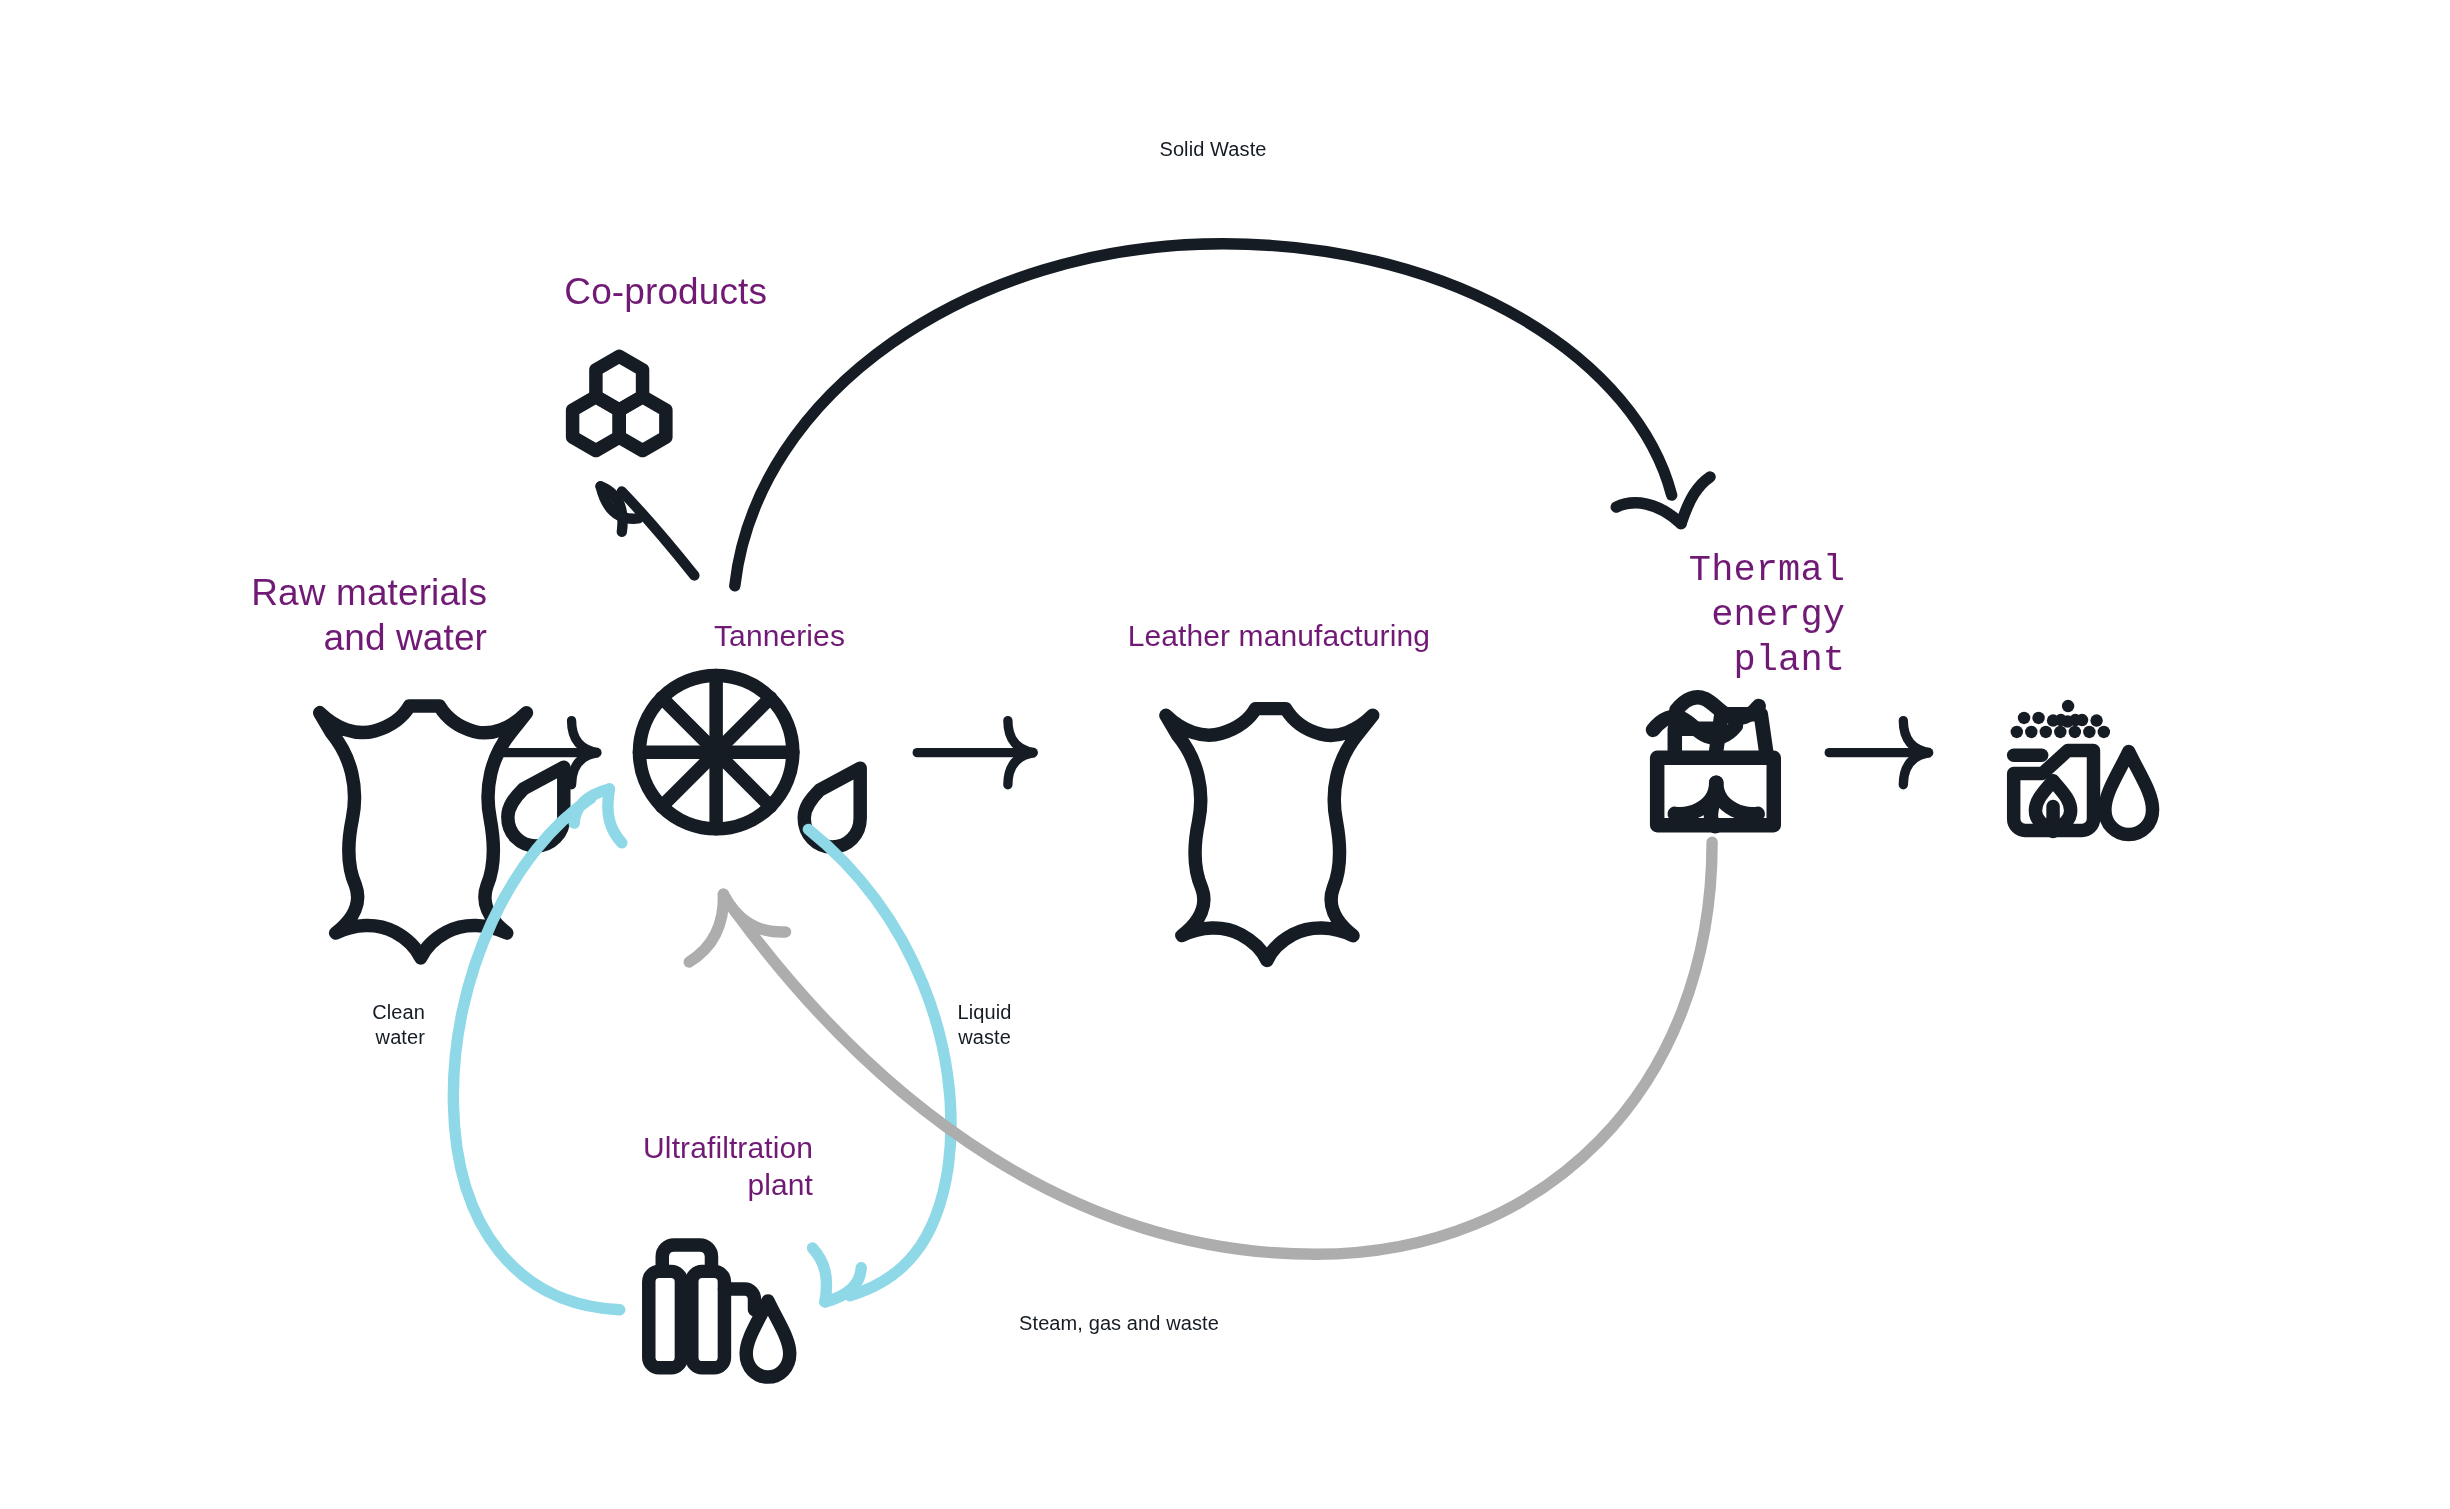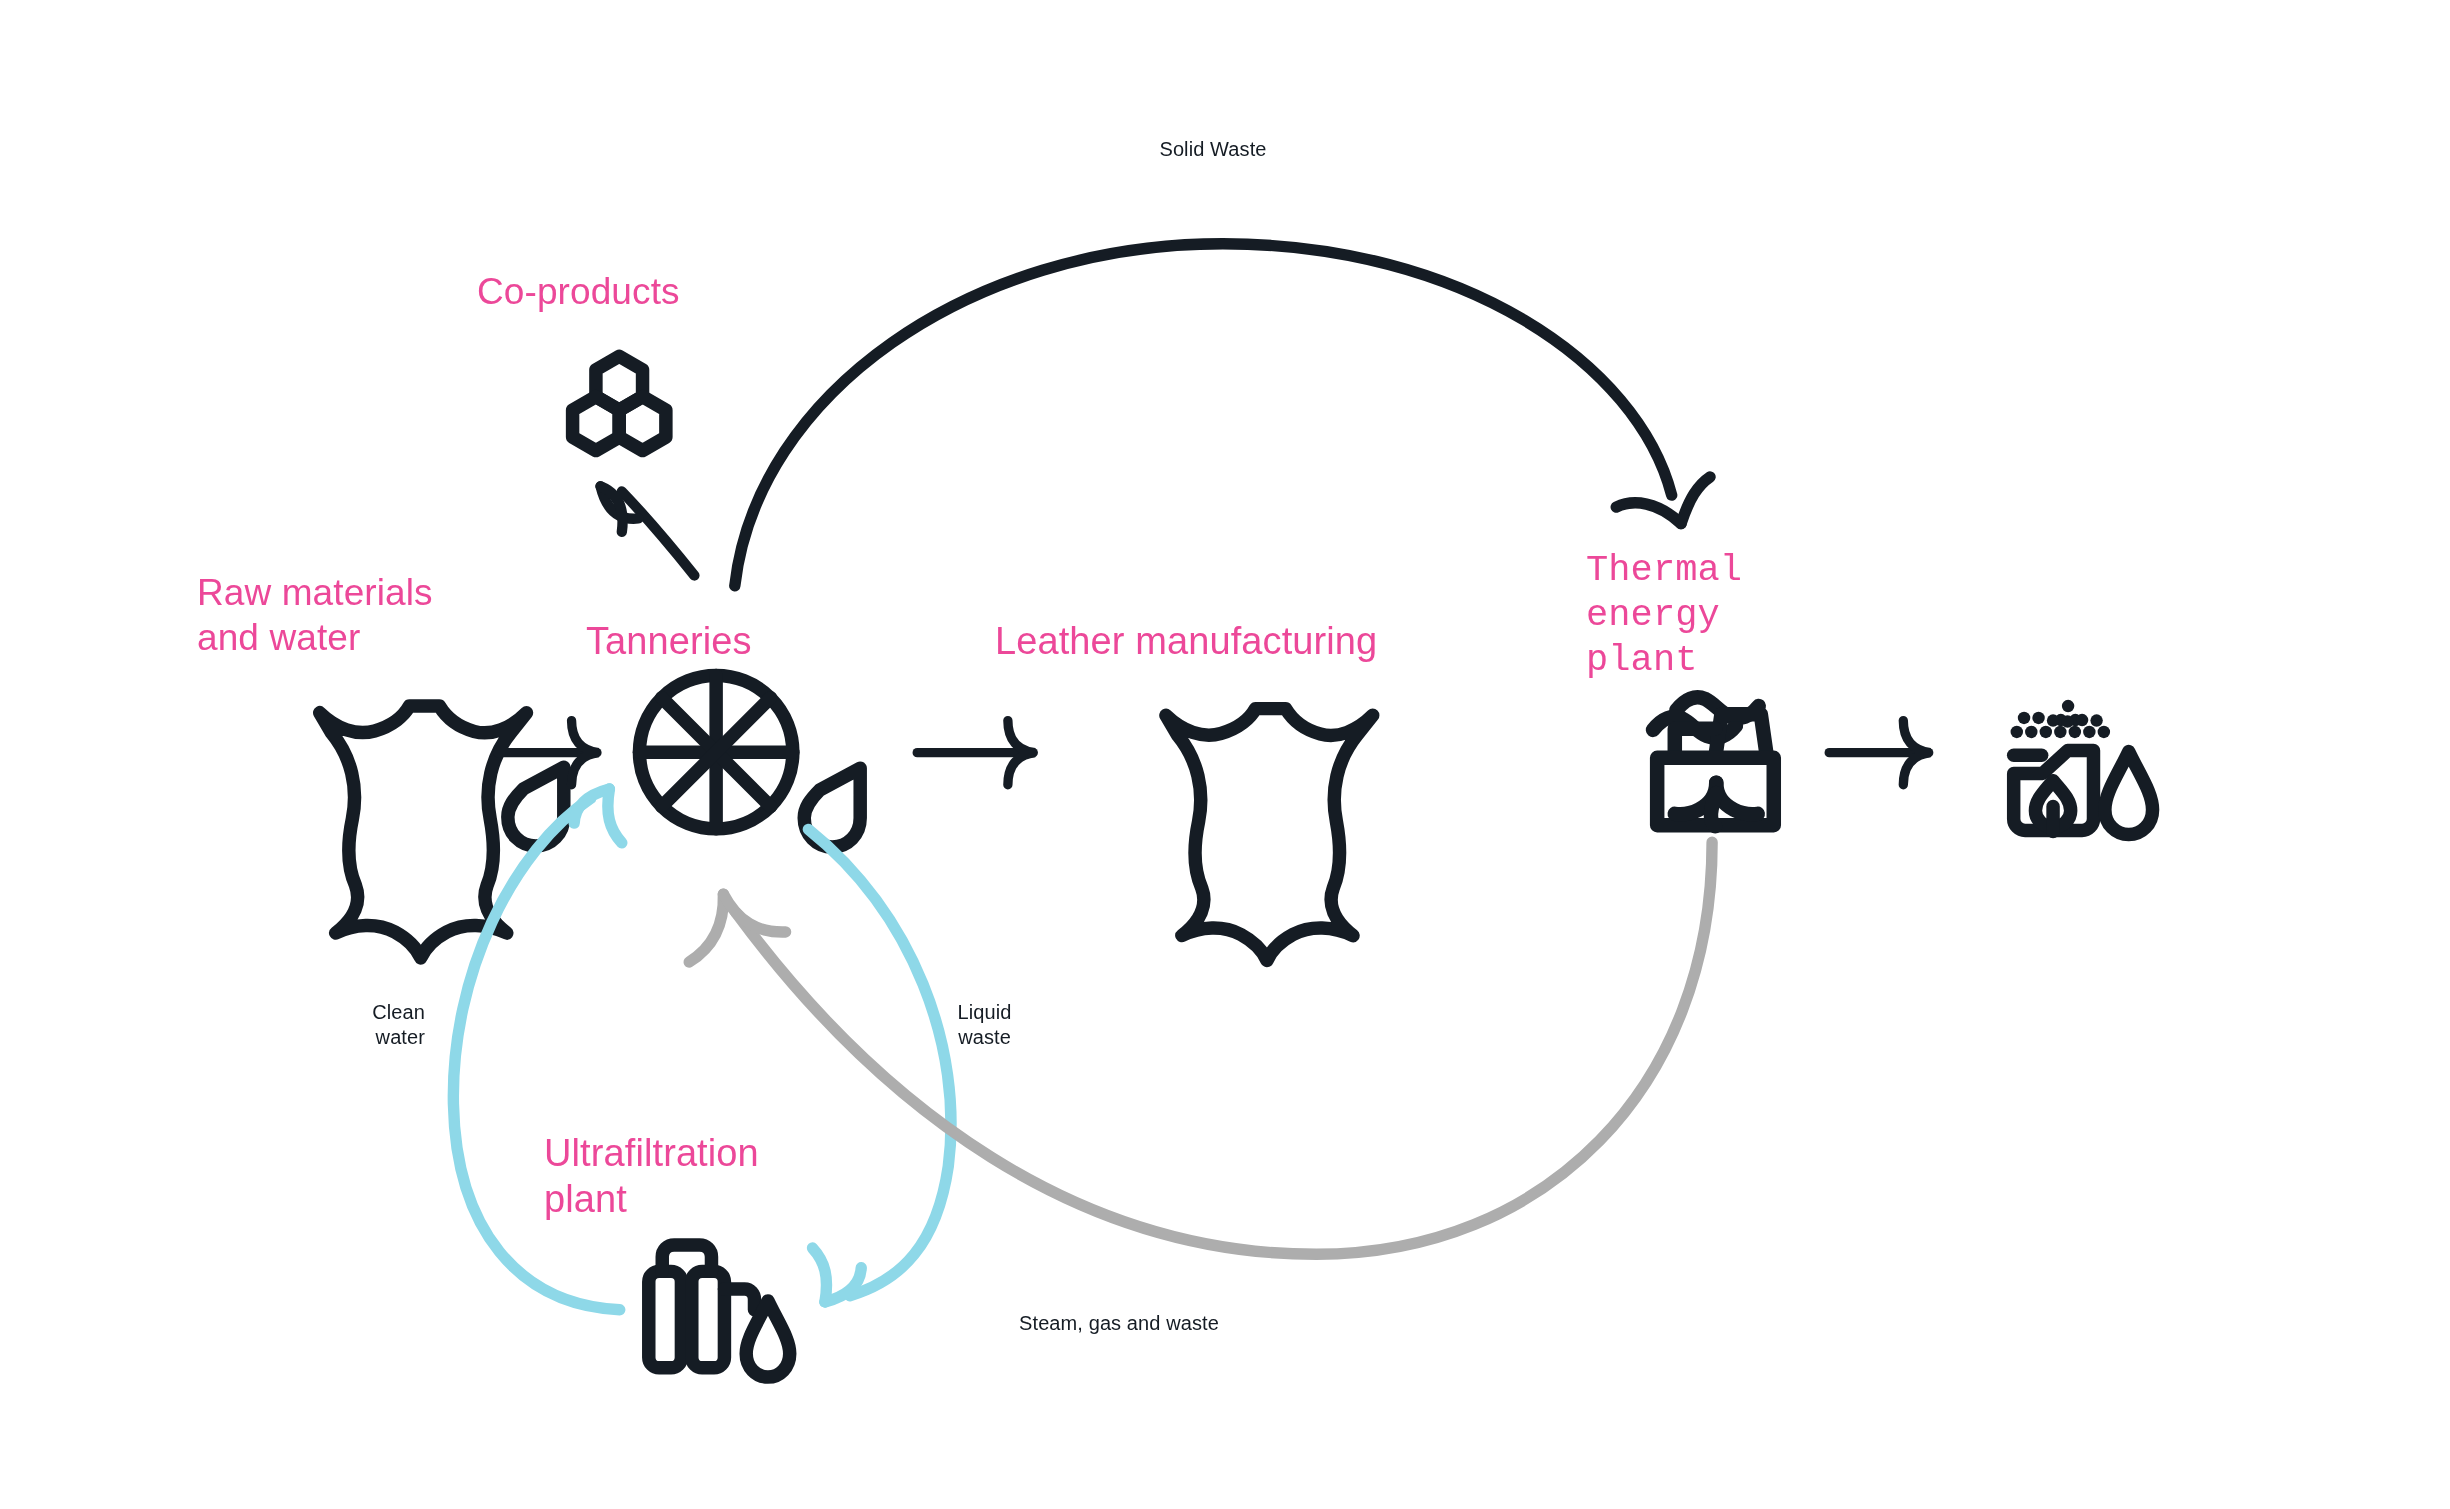--- a/index.html
+++ b/index.html
@@ -20,29 +20,29 @@
   }
   #canvas {
     position: absolute;
     left: 0;
     top: 0;
     width: 2450px;
     height: 1510px;
   }
   .node-label {
     position: absolute;
-    text-align: left;
+    text-align: right;
     line-height: 1.22;
-    color: #ec4899;
+    color: #701a75;
     font-weight: 400;
     white-space: pre-line;
     letter-spacing: 0.1px;
   }
   .label-lg { font-size: 37px; }
-  .label-md { font-size: 38px; }
+  .label-md { font-size: 30px; }
   .flow-label {
     position: absolute;
     text-align: center;
     line-height: 1.25;
     color: #151c24;
     font-size: 20px;
     white-space: pre-line;
     letter-spacing: 0.1px;
   }
 </style>

